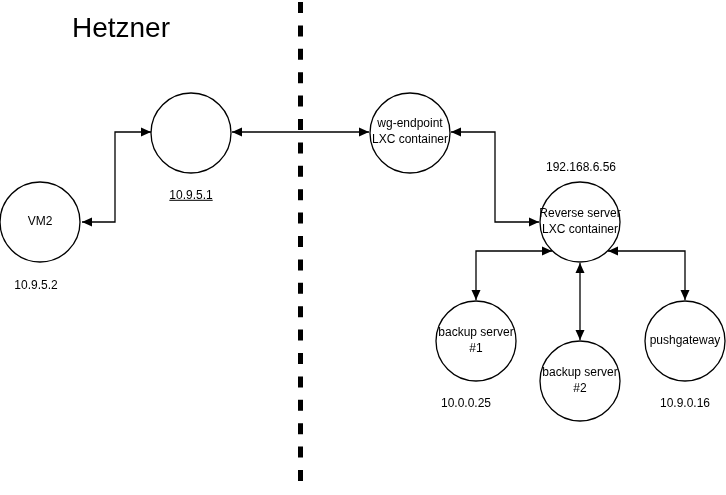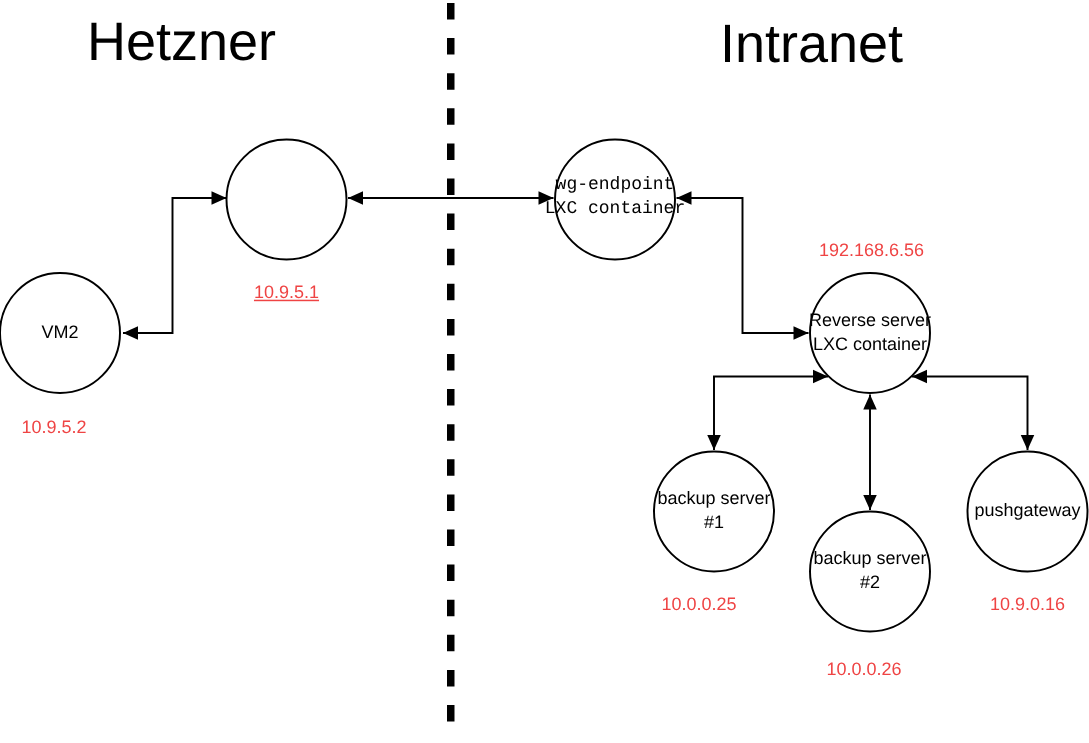--- a/index.html
+++ b/index.html
@@ -17,21 +17,21 @@
     color: #000000;
   }
   .stage svg.shapes {
     position: absolute;
     left: 0;
     top: 0;
   }
   .section-title {
     position: absolute;
     transform: translate(-50%, -50%);
-    font-size: 36px;
+    font-size: 28px;
     line-height: 1.1;
     white-space: nowrap;
     color: #000000;
   }
   .node-label {
     position: absolute;
     transform: translate(-50%, -50%);
     width: 110px;
     text-align: center;
     font-size: 12px;
@@ -40,21 +40,21 @@
     color: #000000;
   }
   .ip-label {
     position: absolute;
     transform: translate(-50%, -50%);
     width: 130px;
     text-align: center;
     font-size: 12px;
     line-height: 1.2;
     white-space: nowrap;
-    color: #ef4444;
+    color: #000000;
   }
 </style>
 </head>
 <body>
 
 <div class="stage">
 
   <svg class="shapes" width="726" height="495" viewBox="0 0 726 495">
     <defs>
       <marker id="arrow" viewBox="0 0 12 12" refX="11" refY="6" markerWidth="12" markerHeight="12" markerUnits="userSpaceOnUse" orient="auto-start-reverse">
@@ -74,33 +74,31 @@
 
     <path d="M151,132 L115,132 L115,222 L82,222" fill="none" stroke="#000000" stroke-width="1.3" marker-start="url(#arrow)" marker-end="url(#arrow)"></path>
     <path d="M232,132 L369,132" fill="none" stroke="#000000" stroke-width="1.3" marker-start="url(#arrow)" marker-end="url(#arrow)"></path>
     <path d="M451,132 L495,132 L495,222 L539,222" fill="none" stroke="#000000" stroke-width="1.3" marker-start="url(#arrow)" marker-end="url(#arrow)"></path>
     <path d="M552,251 L476,251 L476,300" fill="none" stroke="#000000" stroke-width="1.3" marker-start="url(#arrow)" marker-end="url(#arrow)"></path>
     <path d="M580,263 L580,340" fill="none" stroke="#000000" stroke-width="1.3" marker-start="url(#arrow)" marker-end="url(#arrow)"></path>
     <path d="M608,251 L685,251 L685,300" fill="none" stroke="#000000" stroke-width="1.3" marker-start="url(#arrow)" marker-end="url(#arrow)"></path>
   </svg>
 
   <div class="section-title" style="left:121px; top:28px;">Hetzner</div>
-  <div class="section-title" style="left:541px; top:29px;">Intranet</div>
 
   <div class="node-label" style="left:40px; top:222px;">VM2</div>
-  <div class="node-label" style="left:410px; top:132px;font-family:Liberation Mono, monospace;">wg-endpoint
+  <div class="node-label" style="left:410px; top:132px;">wg-endpoint
 LXC container</div>
   <div class="node-label" style="left:580px; top:222px;">Reverse server
 LXC container</div>
   <div class="node-label" style="left:476px; top:341px;">backup server
 #1</div>
   <div class="node-label" style="left:580px; top:381px;">backup server
 #2</div>
   <div class="node-label" style="left:685px; top:341px;">pushgateway</div>
 
   <div class="ip-label" style="left:36px; top:285px;">10.9.5.2</div>
   <div class="ip-label" style="left:191px; top:195px;text-decoration:underline;">10.9.5.1</div>
   <div class="ip-label" style="left:581px; top:167px;">192.168.6.56</div>
   <div class="ip-label" style="left:466px; top:403px;">10.0.0.25</div>
-  <div class="ip-label" style="left:576px; top:446px;">10.0.0.26</div>
   <div class="ip-label" style="left:685px; top:403px;">10.9.0.16</div>
 
 </div>
 
 </body></html>

